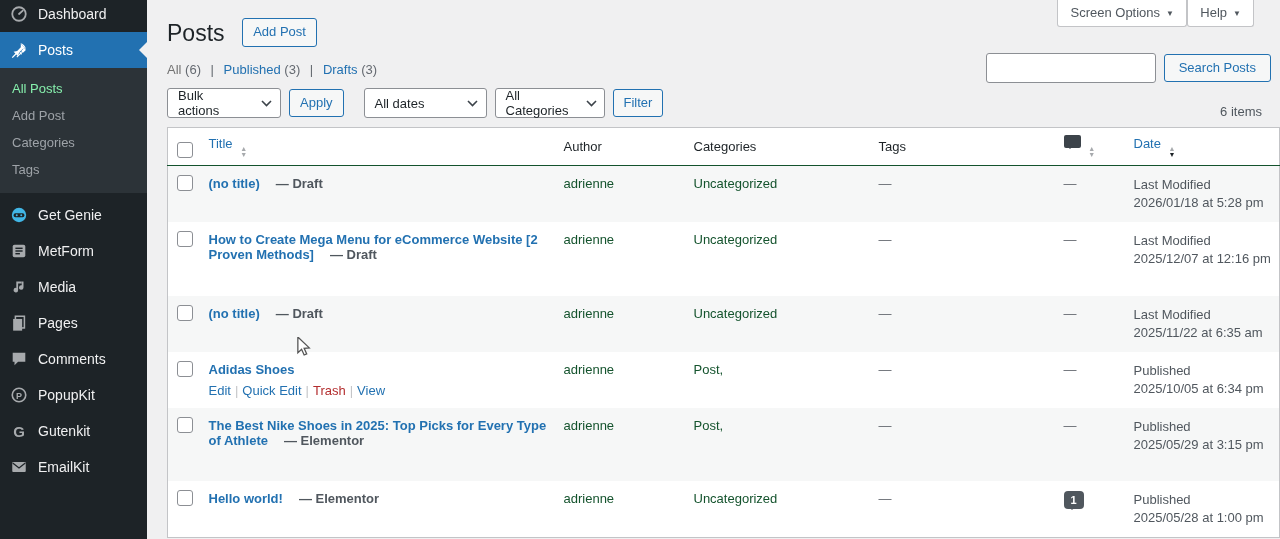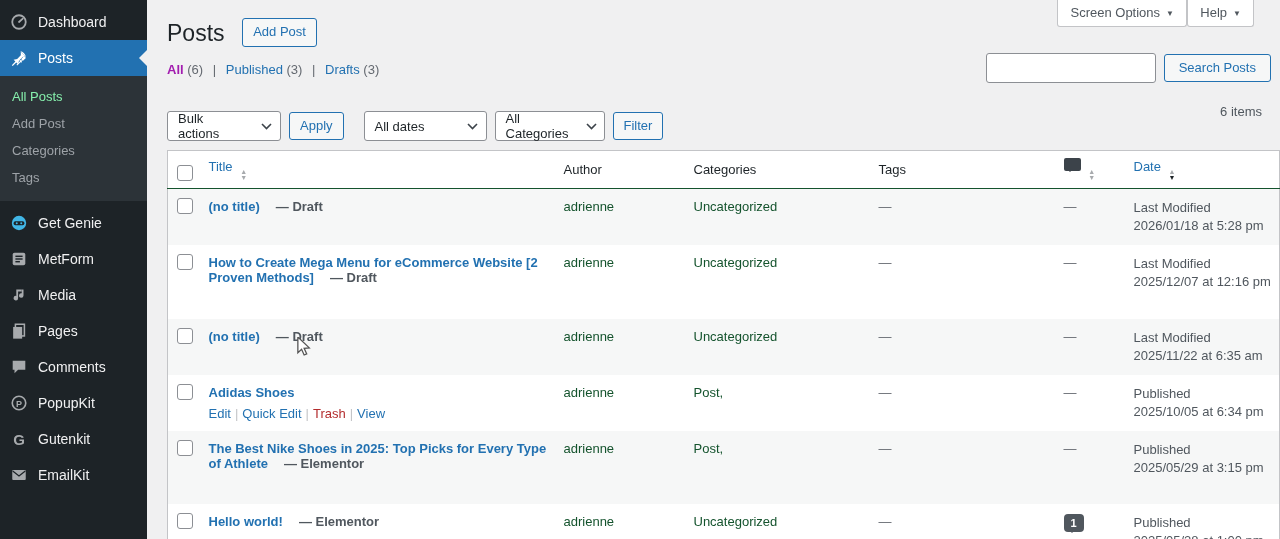--- a/index.html
+++ b/index.html
@@ -3,21 +3,21 @@
 <meta charset="utf-8">
 <style>
   * { margin:0; padding:0; box-sizing:border-box; }
   html,body { width:1280px; height:539px; overflow:hidden; }
   body { font-family:"Liberation Sans", sans-serif; font-size:13px; background:#f0f0f1; color:#3c434a; position:relative; }
 
   
   .sidebar { position:absolute; left:0; top:0; width:147px; height:539px; background:#1d2327; z-index:5; }
   .menu-item { display:flex; align-items:center; gap:9px; padding:8px 8px 8px 9px; color:#f0f0f1; font-size:14px; cursor:pointer; }
   .menu-item .mi { width:20px; height:20px; display:flex; align-items:center; justify-content:center; color:#a7aaad; flex:0 0 20px; }
-  .menu-item.first { padding-top:12px; }
+  .menu-item.first { padding-top:4px; }
   .menu-item.active { background:#2271b1; color:#fff; position:relative; }
   .menu-item.active .mi { color:#fff; }
   .menu-item.active::after { content:""; position:absolute; right:0; top:50%; margin-top:-8px; border:8px solid transparent; border-right-color:#f0f0f1; }
   .letter-icon { font-weight:bold; font-size:15px; color:#a7aaad; }
   .submenu { background:#2c3338; padding:7px 0 10px 0; }
   .submenu .sub-item { display:block; padding:6px 8px 6px 12px; font-size:13px; color:#9ea3a8; cursor:pointer; }
   .submenu .sub-item.current { color:#86efac; font-weight:normal; }
   .menu-gap { height:14px; }
 
   
@@ -28,29 +28,29 @@
   .tab-screen { right:76px; }
   .tab-help { right:9px; }
 
   .title-row { padding:16px 0 0 20px; }
   h1.page-title { display:inline-block; font-size:23px; font-weight:400; color:#1d2327; line-height:34px; }
   .btn { display:inline-block; background:#f6f7f7; border:1px solid #2271b1; border-radius:3px; color:#2271b1; font-size:13px; padding:5px 10px; cursor:pointer; line-height:1.3; }
   .add-post-btn { margin-left:14px; vertical-align:5px; }
 
   .subsubsub { margin:12px 0 0 20px; font-size:13px; height:18px; }
   .subsubsub a { color:#2271b1; text-decoration:none; cursor:pointer; }
-  .subsubsub .current-view { color:#a21caf; font-weight:700; }
+  .subsubsub .current-view { color:#737373; font-weight:400; }
   .subsubsub .count { color:#646970; }
   .subsubsub .sep { color:#646970; margin:0 6px; }
 
   .search-row { position:absolute; top:53px; right:-8px; display:flex; align-items:center; }
   .search-input { width:170px; height:30px; border:1px solid #8c8f94; border-radius:3px; background:#fff; margin-right:8px; padding:0 8px; font-size:13px; font-family:"Liberation Sans",sans-serif; }
   .search-btn { padding:5px 14px; }
 
-  .tablenav { margin:31px 0 0 20px; height:30px; display:flex; align-items:center; }
+  .tablenav { margin:8px 0 0 20px; height:30px; display:flex; align-items:center; }
   .fake-select { display:inline-flex; align-items:center; justify-content:space-between; background:#fff; border:1px solid #8c8f94; border-radius:3px; height:30px; padding:0 8px 0 10px; font-size:13px; color:#1d2327; cursor:pointer; }
   .fake-select .chev { margin-left:18px; color:#3c434a; font-size:10px; }
   .sel-bulk { width:114px; margin-right:8px; }
   .sel-dates { width:123px; margin-left:20px; margin-right:8px; }
   .sel-cats { width:110px; margin-right:8px; }
   .items-count { position:absolute; top:104px; right:1px; color:#50575e; font-size:13px; }
 
   
   table.posts { border-collapse:collapse; margin:9px 0 0 20px; width:1113px; background:#fff; border:1px solid #c3c4c7; table-layout:fixed; }
   th, td { text-align:left; vertical-align:top; font-weight:400; }

